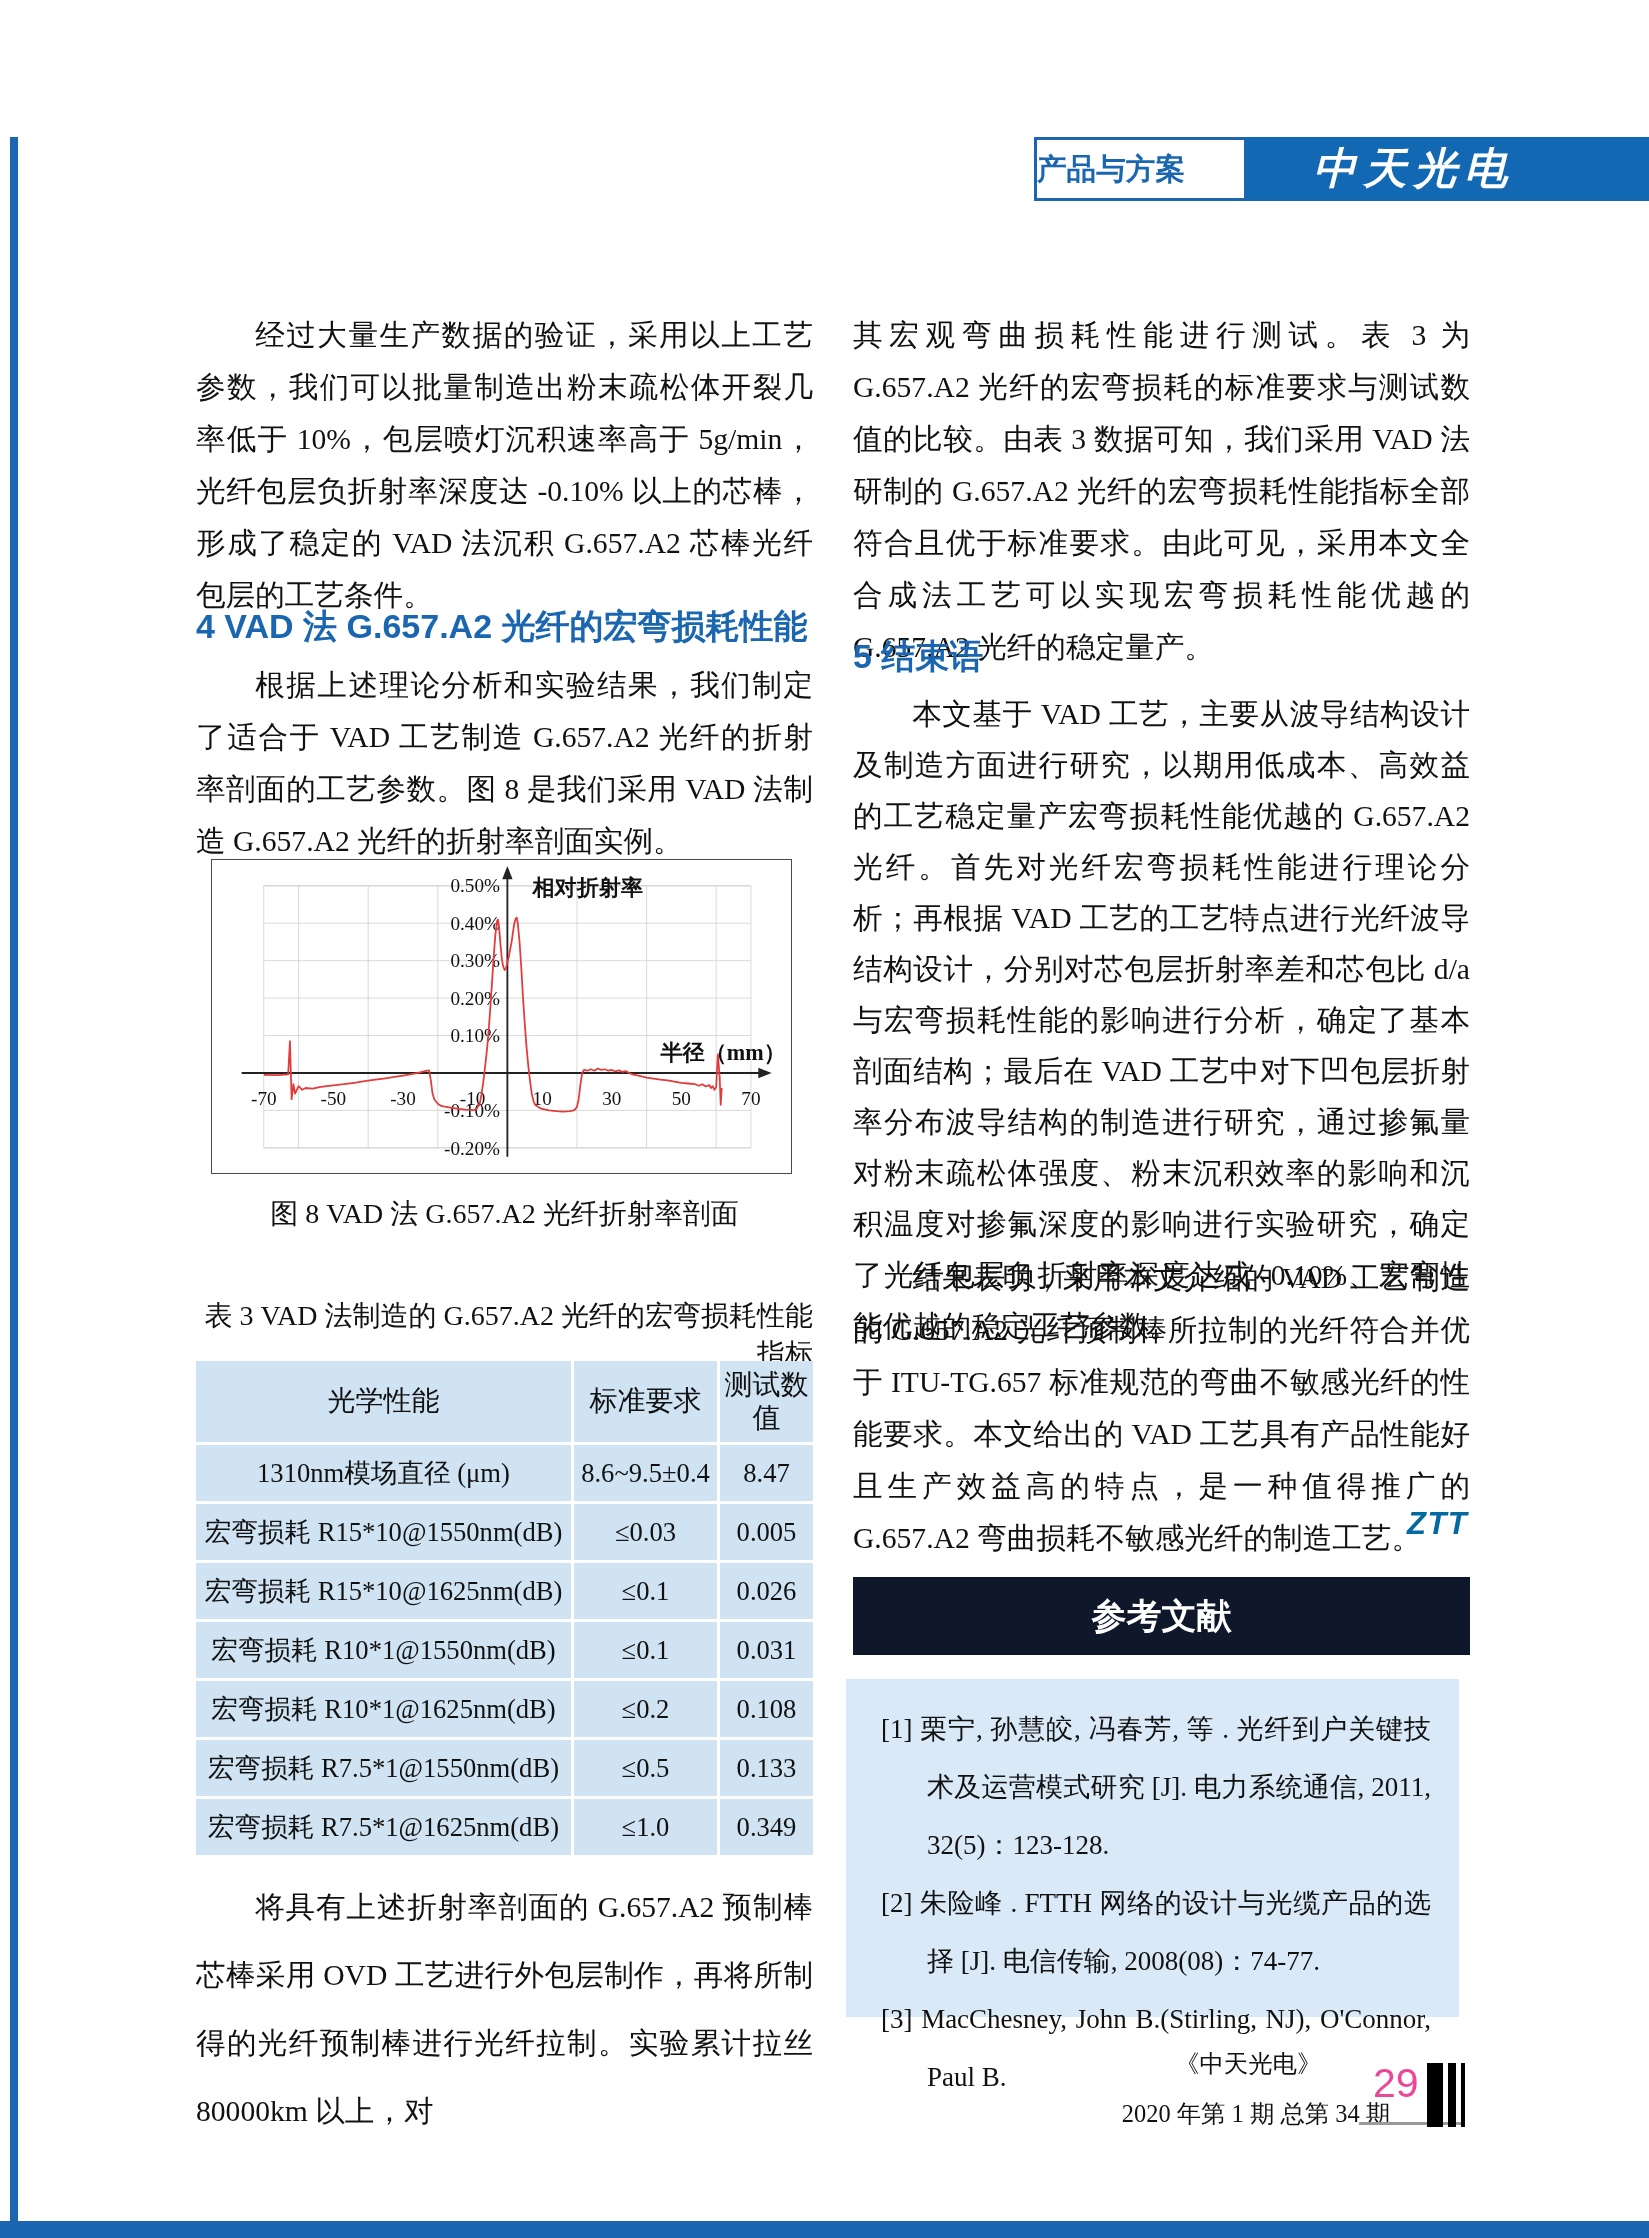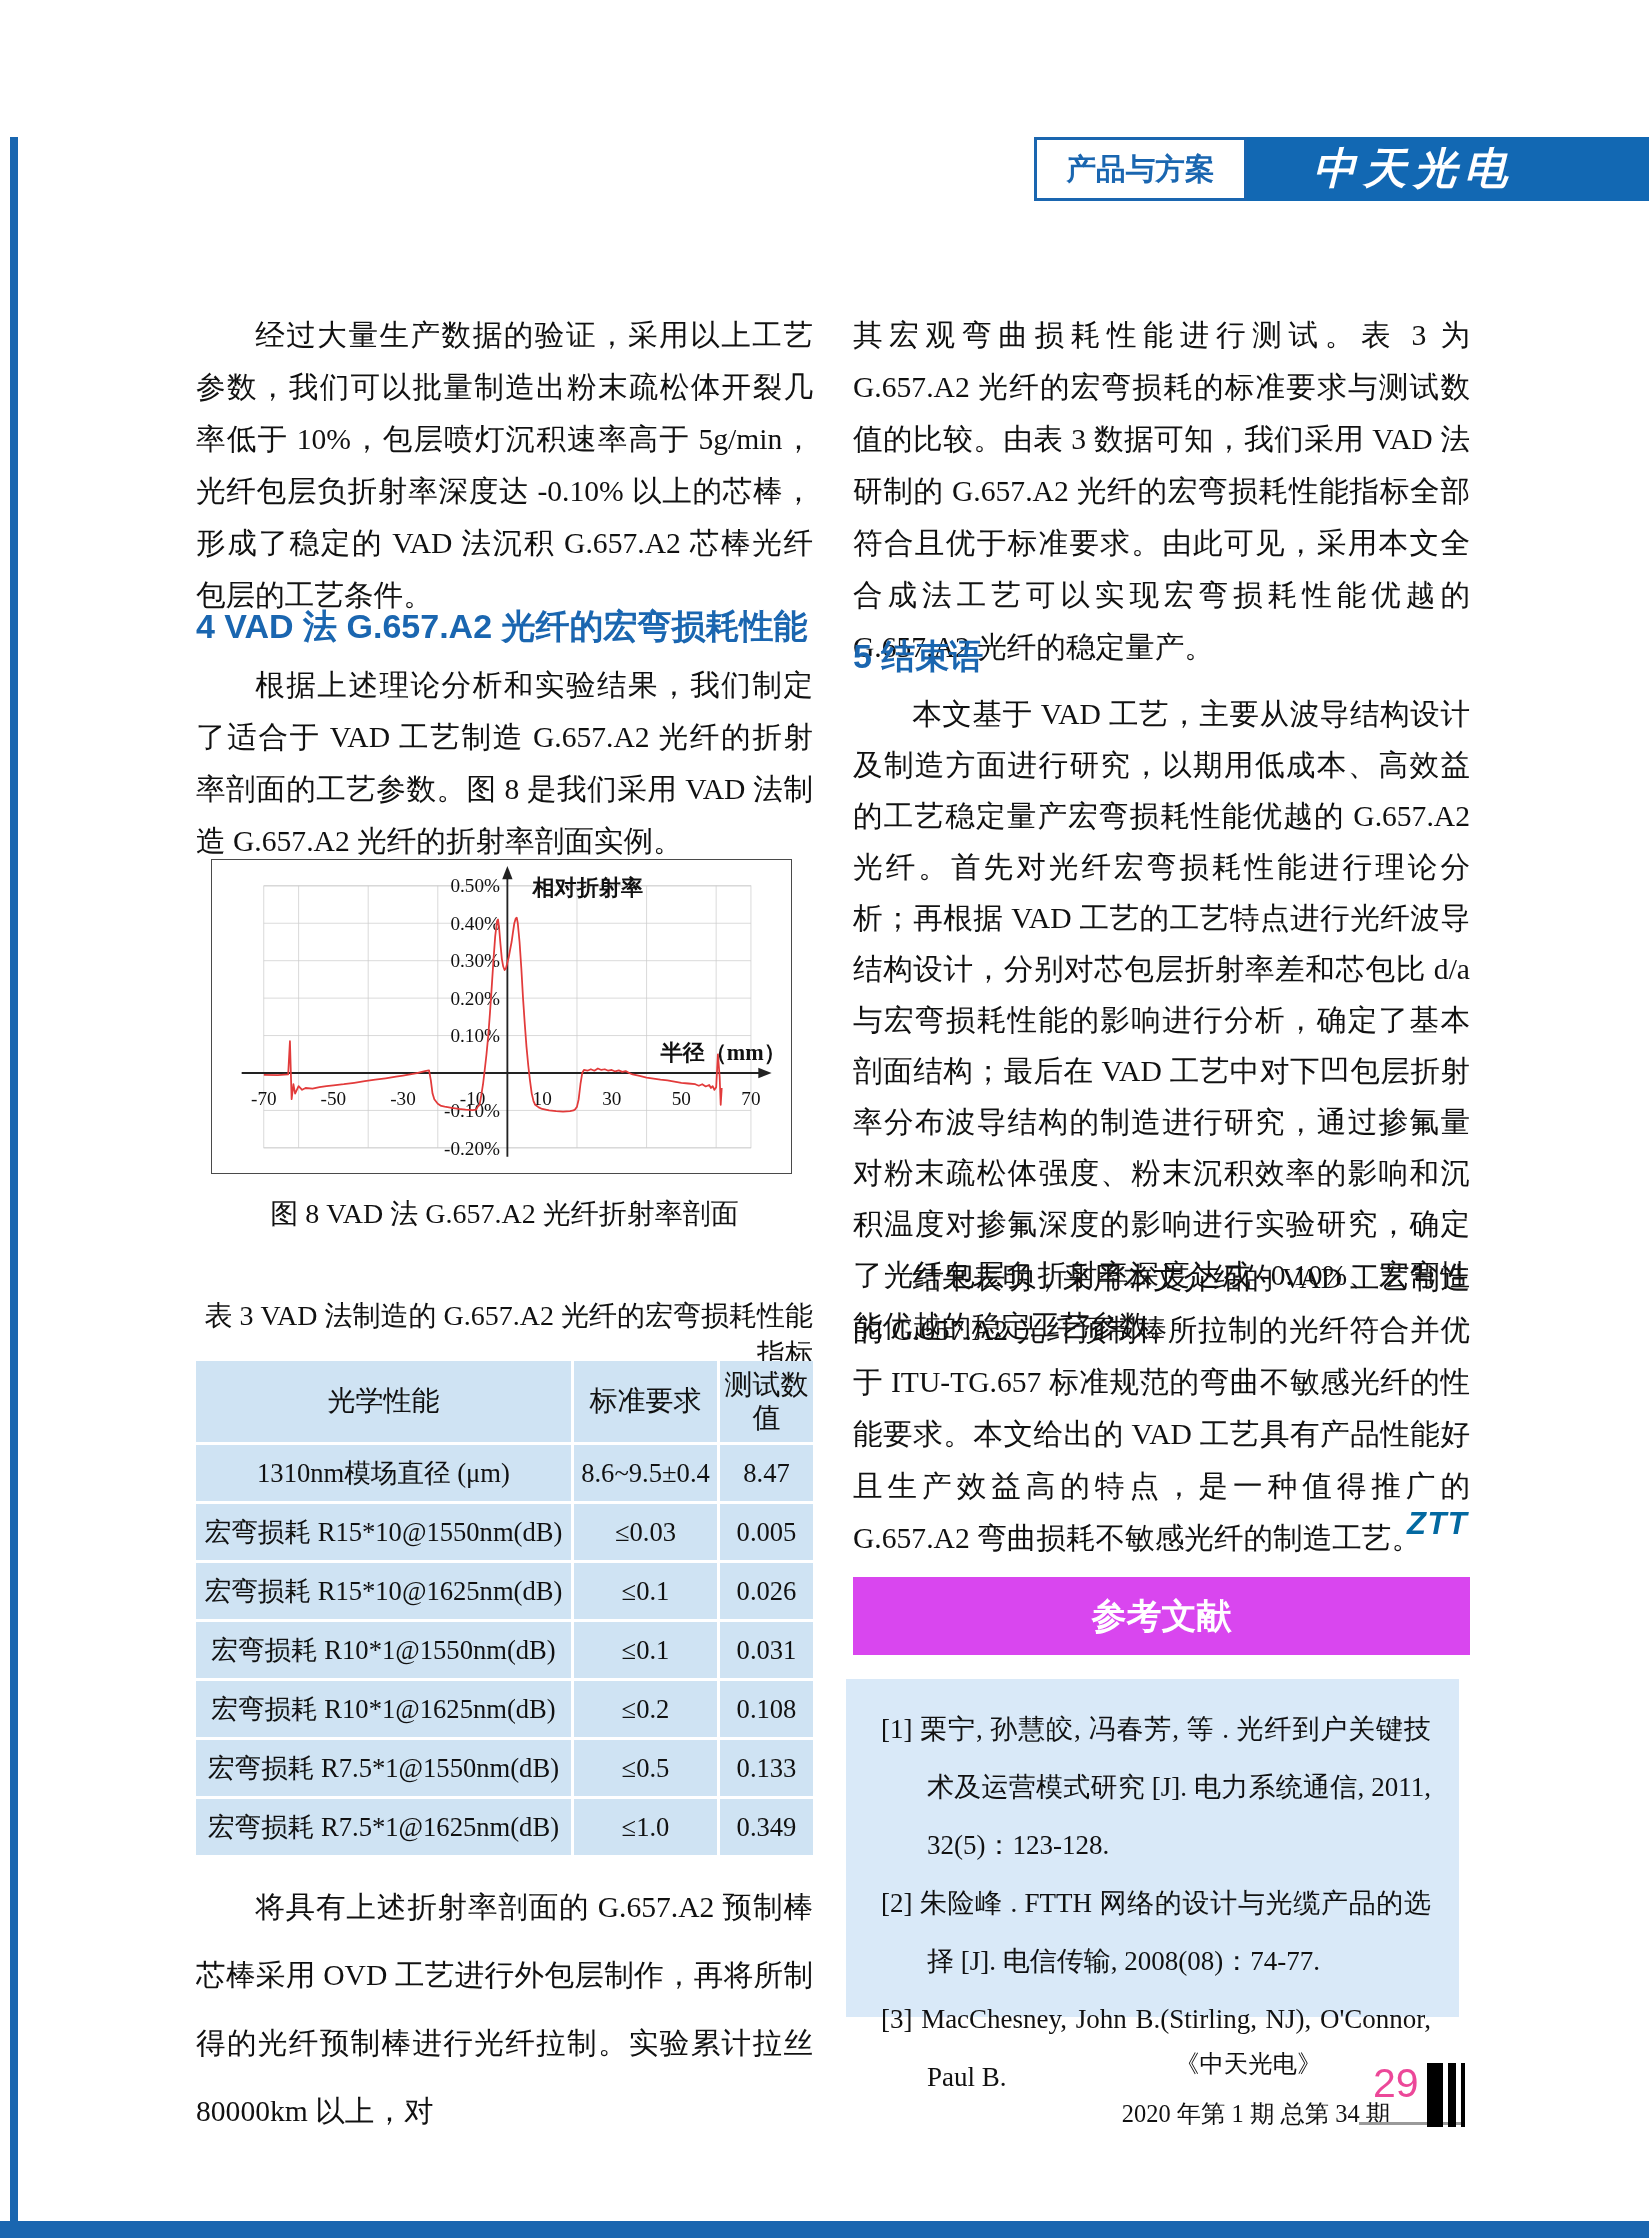--- a/index.html
+++ b/index.html
@@ -3,21 +3,21 @@
 <meta charset="utf-8">
 <style>
   html,body{margin:0;padding:0;background:#fff;}
   .page{position:relative;width:1649px;height:2239px;background:#ffffff;overflow:hidden;
         font-family:"Liberation Serif","DejaVu Serif",serif;color:#111;}
   
   .edge-left{position:absolute;left:10.3px;top:137px;width:8.1px;height:2091px;background:#1a66b0;}
   .edge-bottom{position:absolute;left:0;top:2221px;width:1649px;height:17.7px;background:#1a66b0;}
   
   .badge{position:absolute;left:1034px;top:137px;width:213px;height:64px;background:#fff;
-         border:3px solid #1a66b0;box-sizing:border-box;display:flex;align-items:center;justify-content:center;
+         border:3px solid #1a66b0;box-sizing:border-box;display:flex;align-items:center;justify-content:flex-start;
          font-family:"Liberation Sans","DejaVu Sans",sans-serif;font-weight:bold;font-size:29.6px;color:#1a66b0;}
   .banner{position:absolute;left:1247px;top:137px;width:402px;height:64px;background:#1268b3;
           display:flex;align-items:center;}
   .brand{font-family:"Liberation Serif",serif;font-style:italic;font-weight:bold;font-size:43px;
          color:#fff;letter-spacing:7.4px;padding-left:66px;}
   
   .col-l{left:196px;width:617px;}
   .col-r{left:853px;width:617px;}
   .para{position:absolute;font-size:29.6px;line-height:52px;text-align:justify;text-justify:inter-ideograph;}
   .indent{text-indent:2em;}
@@ -34,21 +34,21 @@
   .ptable{position:absolute;left:196px;top:1361px;width:617px;display:flex;flex-direction:column;row-gap:3px;}
   .trow{display:flex;column-gap:3px;}
   .tcell{background:#cfe3f3;display:flex;align-items:center;justify-content:center;text-align:center;
          font-size:26.6px;line-height:32.5px;height:56px;}
   .thead .tcell{height:81px;font-size:28px;}
   .c0{width:375px;text-align:center;} .c1{width:143px;} .c2{flex:1;}
   
   .ztt{position:absolute;left:1407px;top:1506px;font-family:"Liberation Sans","DejaVu Sans",sans-serif;
        font-weight:bold;font-style:italic;font-size:31px;color:#0369a1;letter-spacing:1.5px;}
   
-  .refs-banner{position:absolute;left:853px;top:1577px;width:617px;height:78px;background:#d946ef;
+  .refs-banner{position:absolute;left:853px;top:1577px;width:617px;height:78px;background:#0f172a;
                display:flex;align-items:center;justify-content:center;color:#fff;
                font-family:"Liberation Sans","DejaVu Sans",sans-serif;font-weight:bold;font-size:35px;}
   .refs-box{position:absolute;left:846px;top:1679px;width:613px;height:338px;background:#d9e9f8;
             box-sizing:border-box;padding:20.7px 28px 0 35px;}
   .ref{font-size:27px;line-height:58px;text-align:justify;padding-left:46px;text-indent:-46px;}
   
   .f-journal{position:absolute;left:1175px;top:2048px;width:259px;font-size:24.4px;}
   .f-issue{position:absolute;left:1108px;top:2098px;width:296px;text-align:center;font-size:24.4px;}
   .f-page{position:absolute;left:1373px;top:2060px;font-family:"Liberation Sans","DejaVu Sans",sans-serif;
           font-size:41px;color:#ec4899;}

